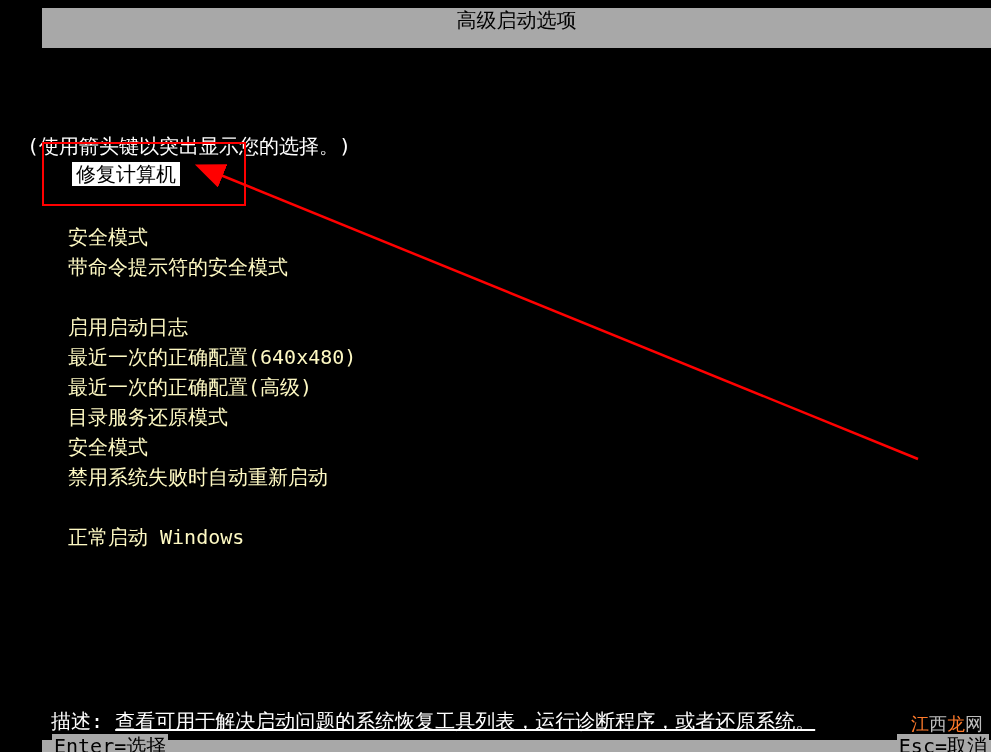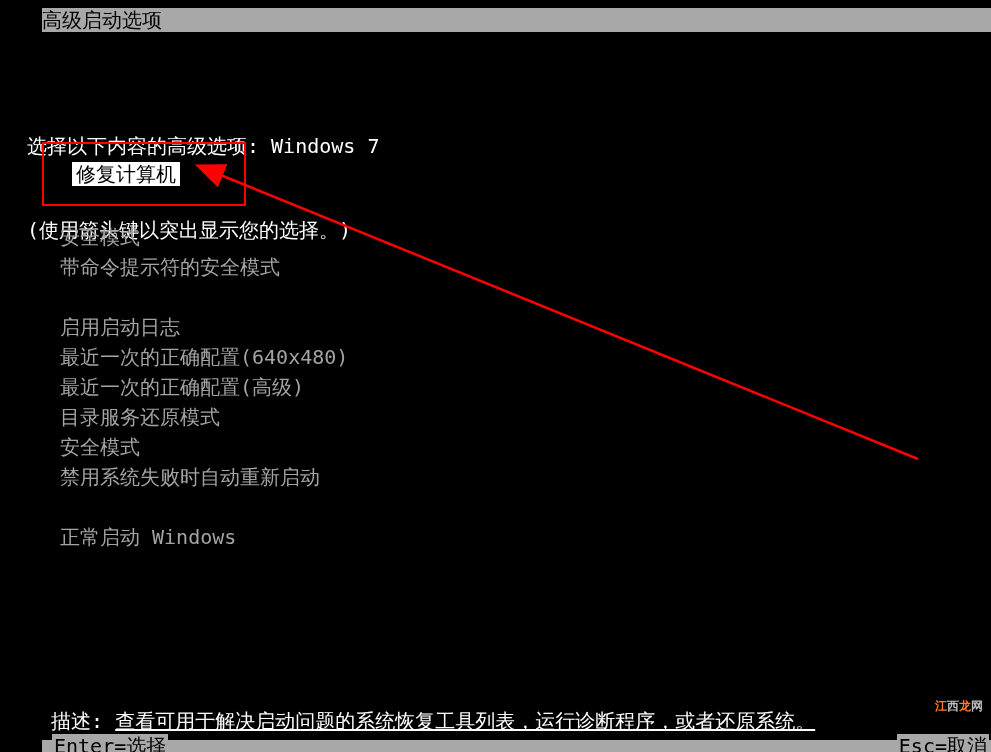--- a/index.html
+++ b/index.html
@@ -9,23 +9,24 @@
     font-family: "SimSun", "NSimSun", "Microsoft YaHei", monospace;
     font-size: 20px;
     color: #fff;
     position: relative;
   }
   .title-bar {
     position: absolute;
     top: 8px;
     left: 42px;
     right: 0;
-    height: 24px;
+    height: 40px;
     background: #a8a8a8;
     color: #000;
+    text-align: center;
     line-height: 24px;
     font-size: 20px;
   }
   .prompt {
     position: absolute;
     left: 27px;
     color: #fff;
     line-height: 28px;
     white-space: pre;
   }
@@ -39,22 +40,22 @@
     line-height: 24px;
     text-align: center;
   }
   .red-box {
     position: absolute;
     border: 2px solid #ff0000;
     pointer-events: none;
   }
   .menu {
     position: absolute;
-    left: 60px;
-    color: #a3a3a3;
+    left: 68px;
+    color: #fef9c3;
     line-height: 30px;
   }
   .menu .gap { height: 30px; }
   .desc {
     position: absolute;
     left: 27px;
     color: #fff;
     white-space: pre;
   }
   .desc .udl { text-decoration: underline; }
@@ -80,41 +81,40 @@
     right: 2px;
     bottom: -6px;
     color: #000;
     background: #a8a8a8;
     padding: 0 2px;
     line-height: 24px;
   }
   .watermark {
     position: absolute;
     right: 8px;
-    bottom: 37px;
-    font-size: 12px;
-    font-weight: bold;
+    bottom: 16px;
+    font-size: 18px;
+    font-weight: normal;
   }
   .watermark .o { color: #ff7a2a; }
   .watermark .g { color: #bdbdbd; }
   svg.arrow {
     position: absolute;
     top: 0; left: 0;
     pointer-events: none;
   }
 </style>
 </head>
 <body>
 
 <div class="title-bar">
   <span>高级启动选项</span>
 </div>
 
 <div class="prompt" style="top:76px;">
-  <span class="line1">选择以下内容的高级选项: Windows 7</span>
   <span class="line2">(使用箭头键以突出显示您的选择。)</span>
 </div>
 
 <div class="selected-item" style="top:162px; left:72px;">
   <span>修复计算机</span>
 </div>
 
 <div class="red-box" style="top:142px; left:42px; width:204px; height:64px;"></div>
 
 <div class="menu" style="top:222px;">

